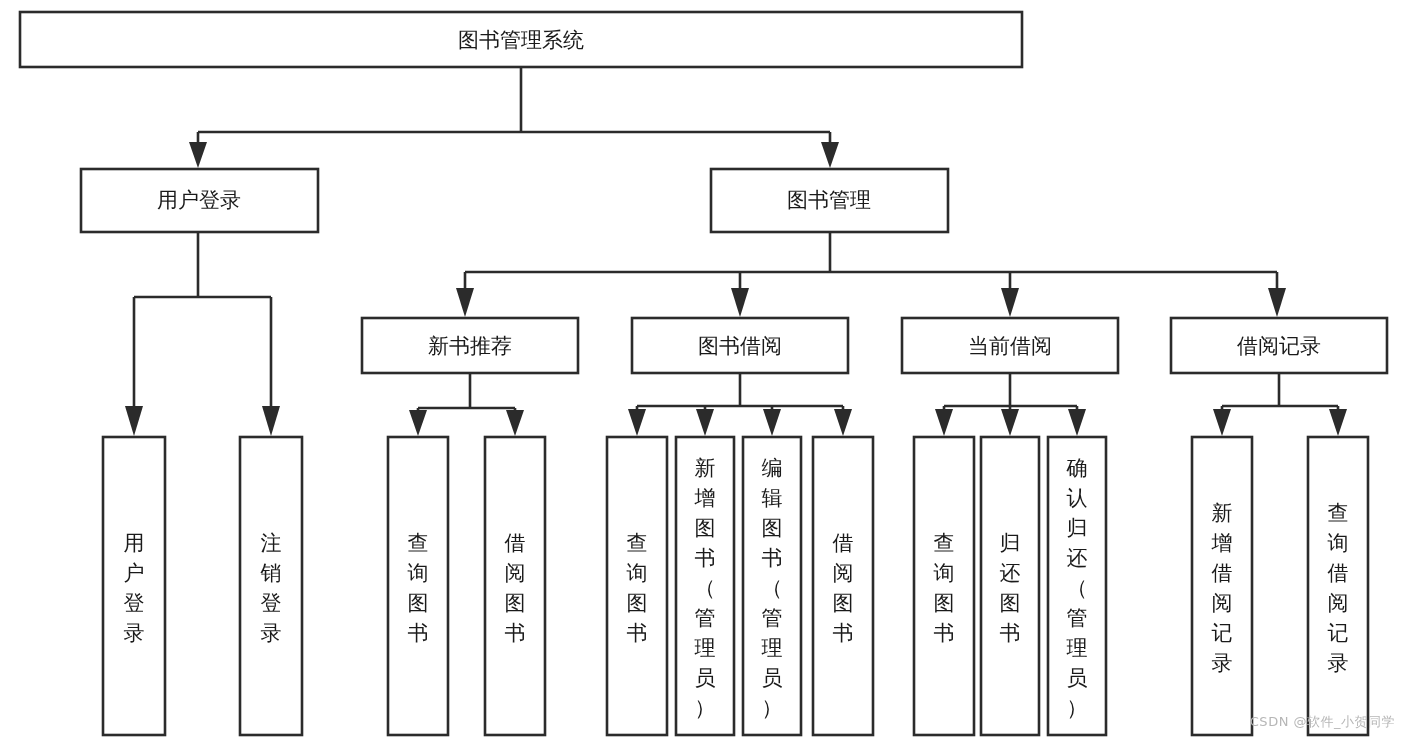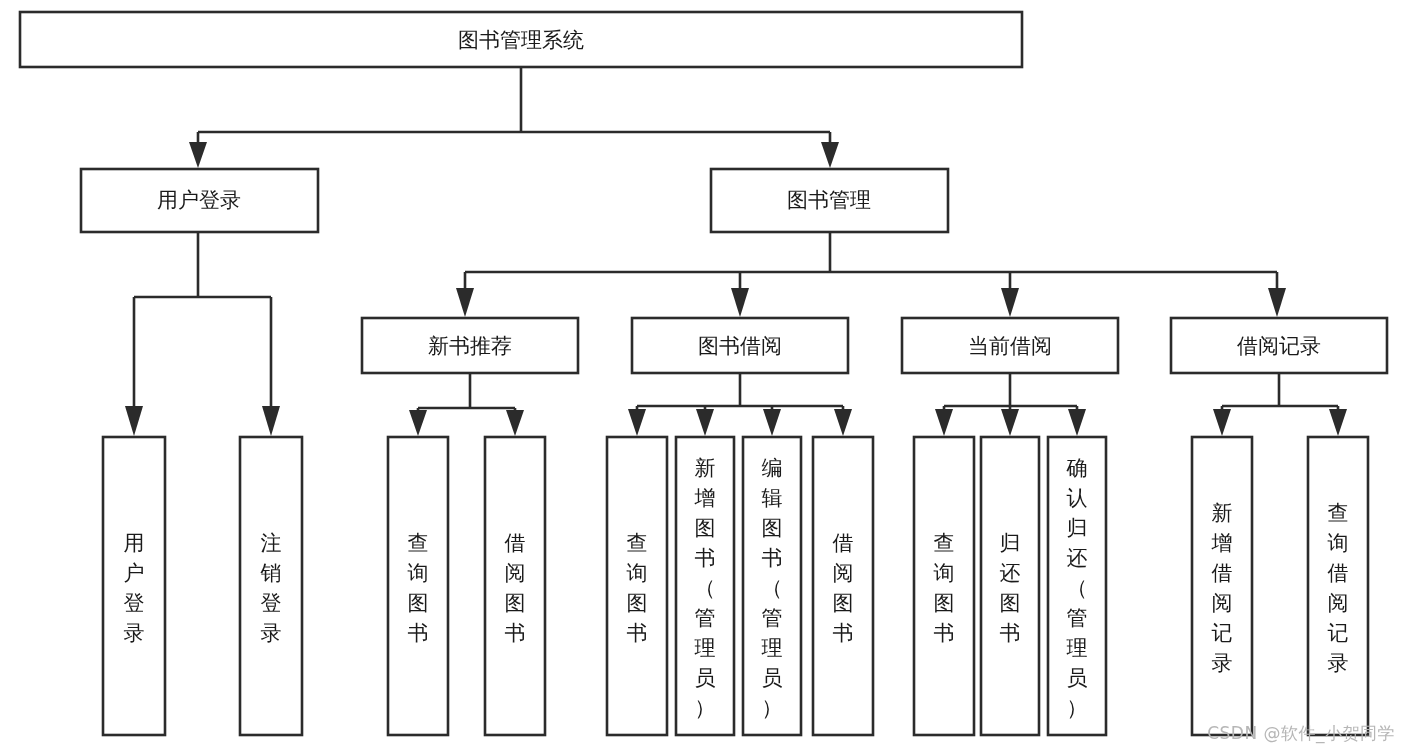--- a/index.html
+++ b/index.html
@@ -45,23 +45,23 @@
   }
   .leaf-label {
     font-family: "DejaVu Sans", "Liberation Sans", sans-serif;
     font-size: 21px;
     fill: #1a1a1a;
     text-anchor: middle;
   }
   .watermark {
     position: absolute;
     right: 10px;
-    bottom: 2px;
-    font-family: "DejaVu Sans", "Liberation Sans", sans-serif;
-    font-size: 17px;
+    bottom: 16px;
+    font-family: "DejaVu Sans", "Liberation Sans", sans-serif;
+    font-size: 13px;
     color: #b6b6b6;
     letter-spacing: 0.5px;
     white-space: nowrap;
     pointer-events: none;
   }
 </style>
 </head>
 <body>
 
 <svg id="diagram" viewBox="0 0 1405 747">

